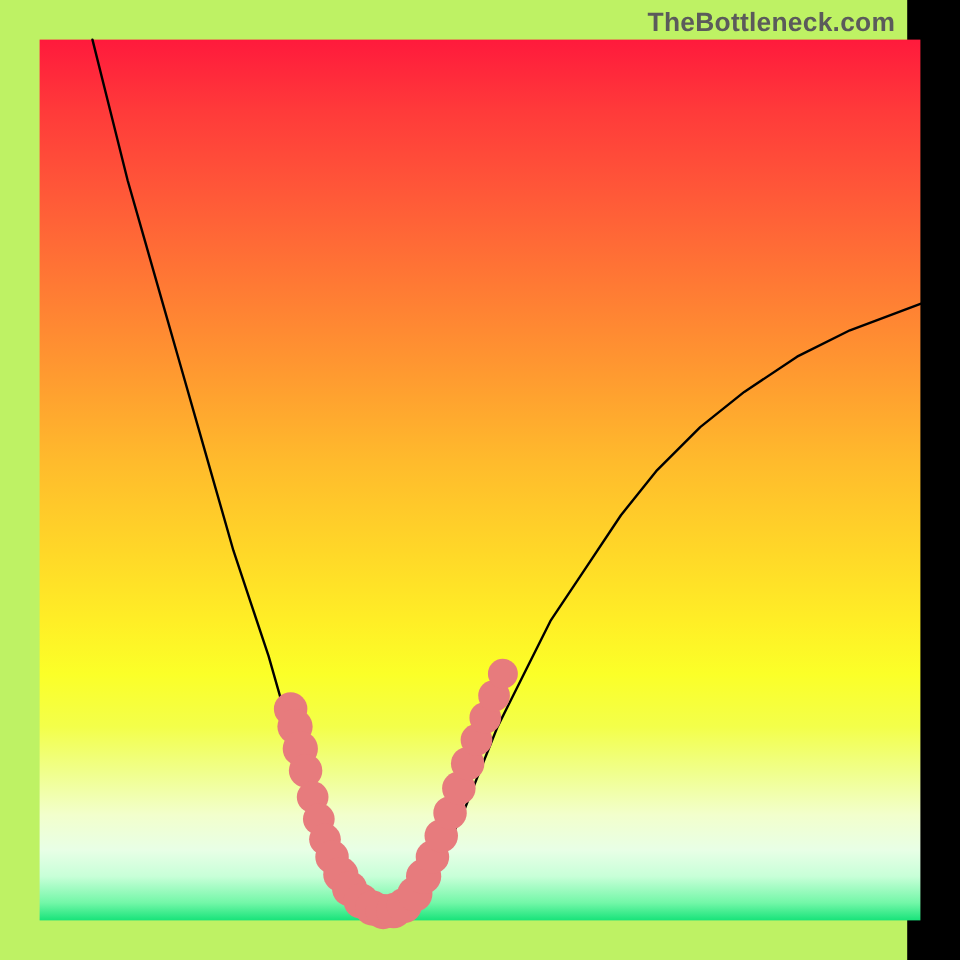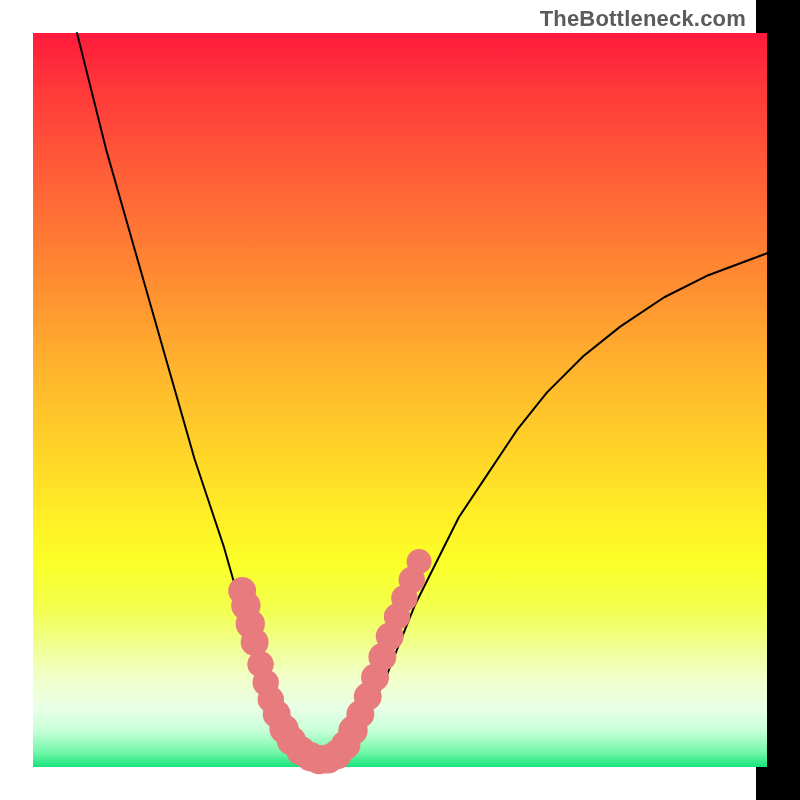--- a/index.html
+++ b/index.html
@@ -1,21 +1,21 @@
 <!DOCTYPE html>
 <html><head>
 <meta charset="utf-8">
 <style>
   * { margin: 0; padding: 0; box-sizing: border-box; }
   html, body { width: 800px; height: 800px; overflow: hidden; background: #000; }
   .frame {
     position: relative;
     width: 756px;
     height: 800px;
-    background: #ffffff;
+    background: #bef264;
   }
   .watermark {
     position: absolute;
     top: 6px;
     right: 10px;
     font-family: Arial, Helvetica, sans-serif;
     font-size: 22px;
     font-weight: 600;
     color: #5b5b5b;
     letter-spacing: 0.2px;

